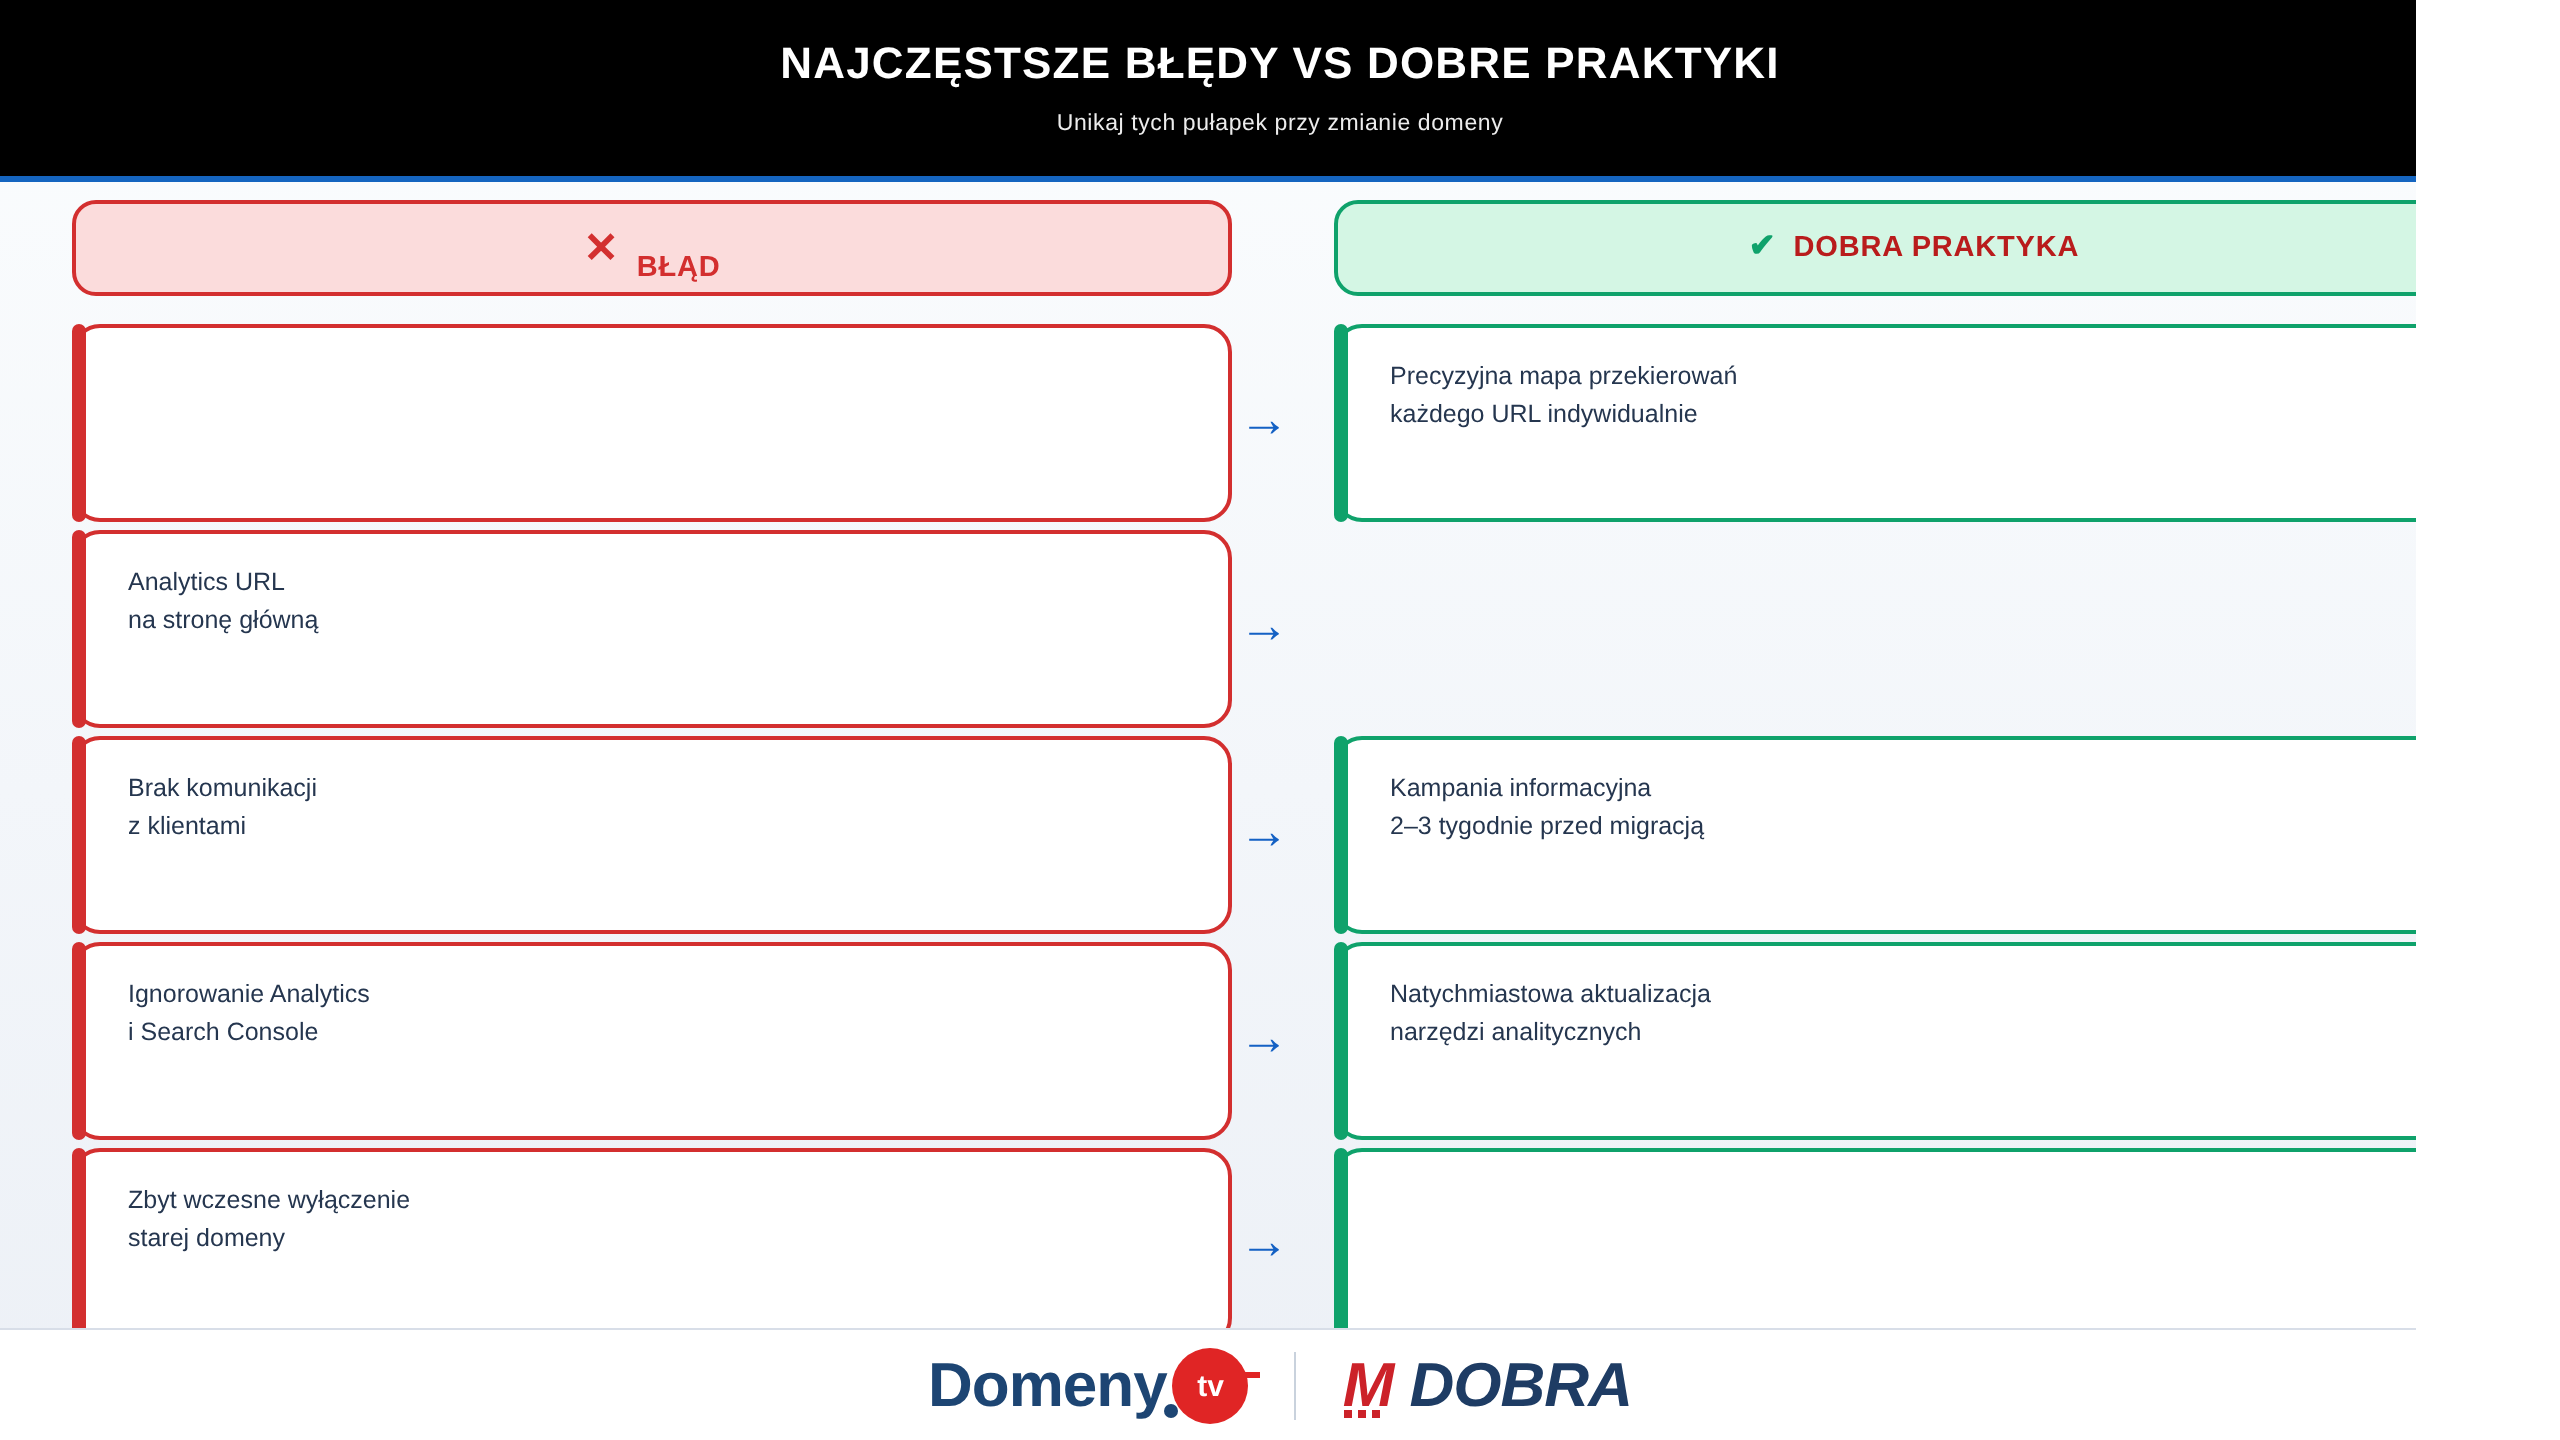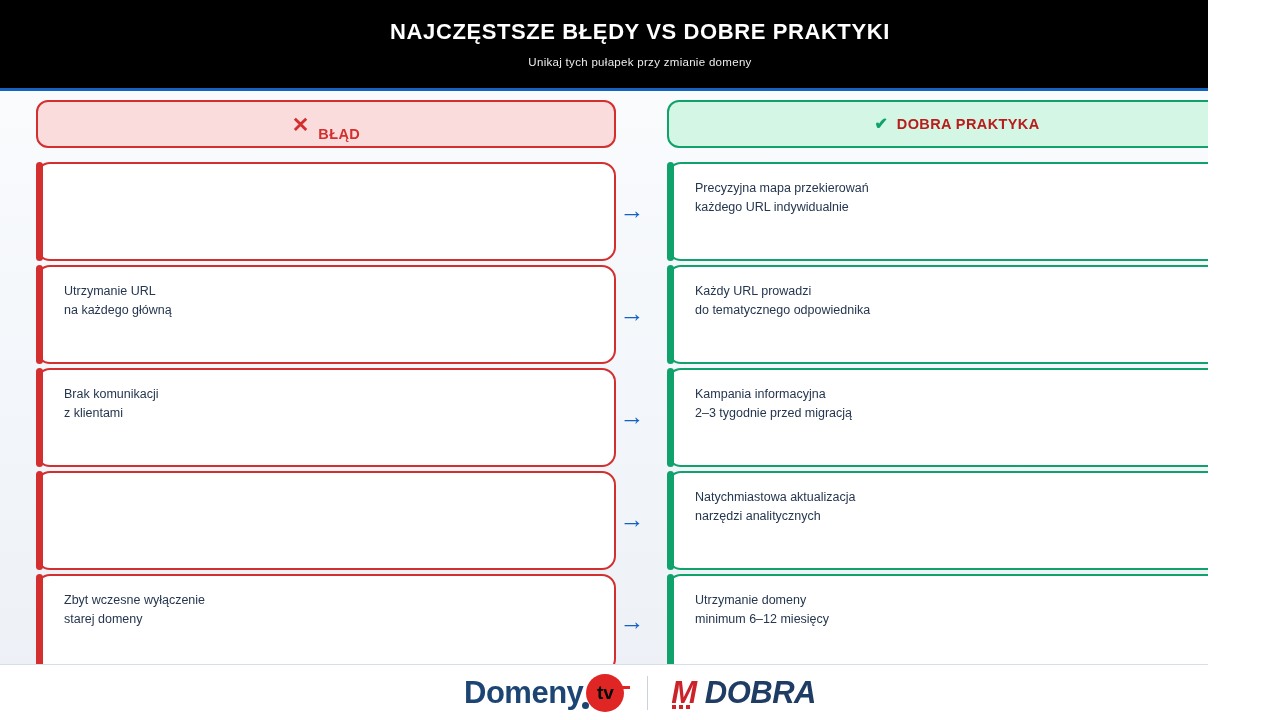--- a/index.html
+++ b/index.html
@@ -47,22 +47,22 @@
 
   
   .footer{position:absolute;left:0;top:664px;width:1280px;height:56px;background:#ffffff;
         border-top:1px solid #d8dee8;z-index:6;display:flex;align-items:center;
         justify-content:center;gap:23px;}
   .logo-domeny{display:flex;align-items:center;}
   .logo-domeny .word{font-size:31px;font-weight:700;color:#1d4573;letter-spacing:-0.5px;}
   .tv-wrap{position:relative;margin-left:3px;}
   .tv-dot{position:absolute;left:-4px;bottom:3px;width:7px;height:7px;border-radius:50%;
         background:#1d4573;}
-  .tv-circle{width:38px;height:38px;border-radius:50%;background:#e02525;color:#000000;
-        display:flex;align-items:center;justify-content:center;font-size:19px;font-weight:700;}
+  .tv-circle{width:38px;height:38px;border-radius:50%;background:#e02525;color:#ffffff;
+        display:flex;align-items:center;justify-content:center;font-size:15px;font-weight:700;}
   .tv-dash{position:absolute;right:-6px;top:12px;width:12px;height:3px;background:#e02525;}
   .footer-divider{width:1px;height:34px;background:#c9d2dd;}
   .logo-mserwis{font-size:31px;font-weight:700;font-style:italic;letter-spacing:-0.5px;}
   .m-red{color:#cc2229;position:relative;display:inline-block;}
   .m-dots{position:absolute;left:1px;bottom:2px;display:flex;gap:3px;}
   .m-dots i{width:4px;height:4px;background:#cc2229;display:block;}
   .serwis-navy{color:#1e3c64;}
 </style>
 </head>
 <body>
@@ -91,75 +91,68 @@
     <span class="accent"></span>
     <div class="card-text">
       <div>Precyzyjna mapa przekierowań</div>
       <div>każdego URL indywidualnie</div>
     </div>
   </div>
 
   <div class="card bad top-r1">
     <span class="accent"></span>
     <div class="card-text">
-      <div>Utrzymanie URL</div>
-      <div>na każdego główną</div>
+      <div>Analytics URL</div>
+      <div>na stronę główną</div>
     </div>
   </div>
   <div class="arrow arrow-r1">→</div>
-  <div class="card good top-r1">
-    <span class="accent"></span>
-    <div class="card-text">
-      <div>Każdy URL prowadzi</div>
-      <div>do tematycznego odpowiednika</div>
-    </div>
-  </div>
 
   <div class="card bad top-r2">
     <span class="accent"></span>
     <div class="card-text">
       <div>Brak komunikacji</div>
       <div>z klientami</div>
     </div>
   </div>
   <div class="arrow arrow-r2">→</div>
   <div class="card good top-r2">
     <span class="accent"></span>
     <div class="card-text">
       <div>Kampania informacyjna</div>
       <div>2–3 tygodnie przed migracją</div>
     </div>
   </div>
 
   <div class="card bad top-r3">
     <span class="accent"></span>
+    <div class="card-text">
+      <div>Ignorowanie Analytics</div>
+      <div>i Search Console</div>
+    </div>
   </div>
   <div class="arrow arrow-r3">→</div>
   <div class="card good top-r3">
     <span class="accent"></span>
     <div class="card-text">
       <div>Natychmiastowa aktualizacja</div>
       <div>narzędzi analitycznych</div>
     </div>
   </div>
 
   <div class="card bad top-r4">
     <span class="accent"></span>
     <div class="card-text">
       <div>Zbyt wczesne wyłączenie</div>
       <div>starej domeny</div>
     </div>
   </div>
   <div class="arrow arrow-r4">→</div>
   <div class="card good top-r4">
     <span class="accent"></span>
-    <div class="card-text">
-      <div>Utrzymanie domeny</div>
-      <div>minimum 6–12 miesięcy</div>
-    </div>
   </div>
 
   <div class="footer">
     <div class="logo-domeny">
       <span class="word">Domeny</span>
       <span class="tv-wrap">
         <span class="tv-dot"></span>
         <span class="tv-circle">tv</span>
         <span class="tv-dash"></span>
       </span>

